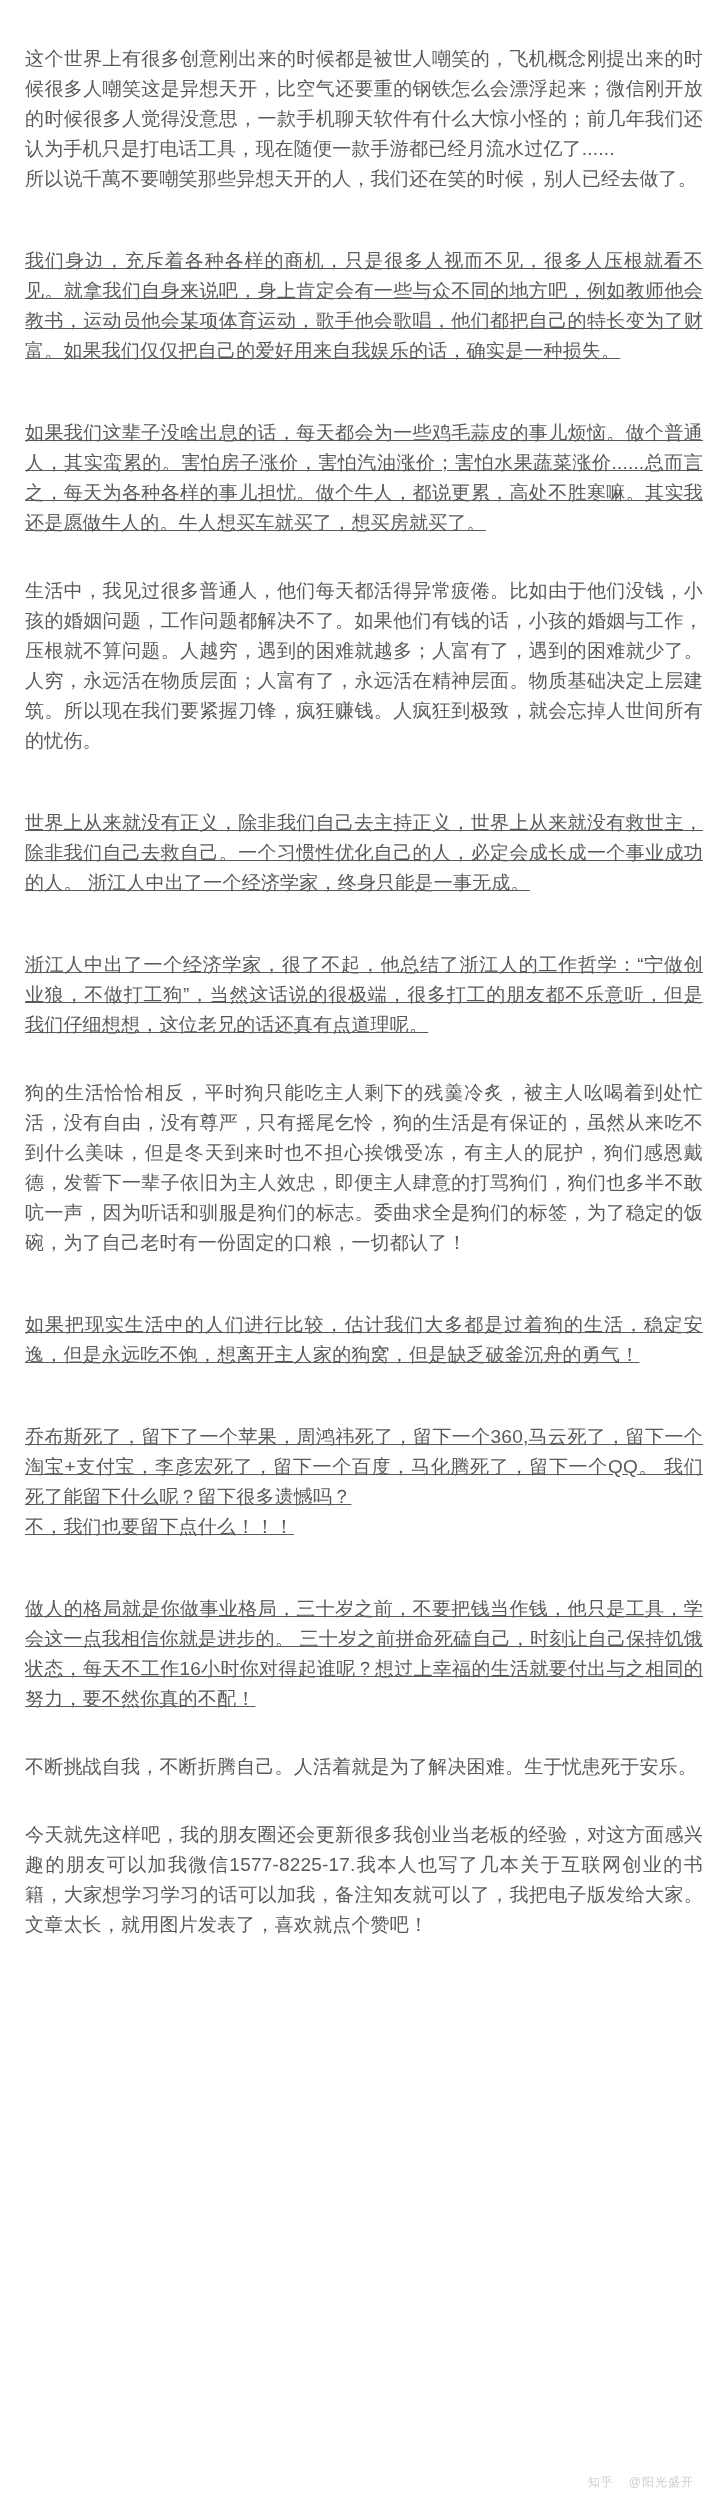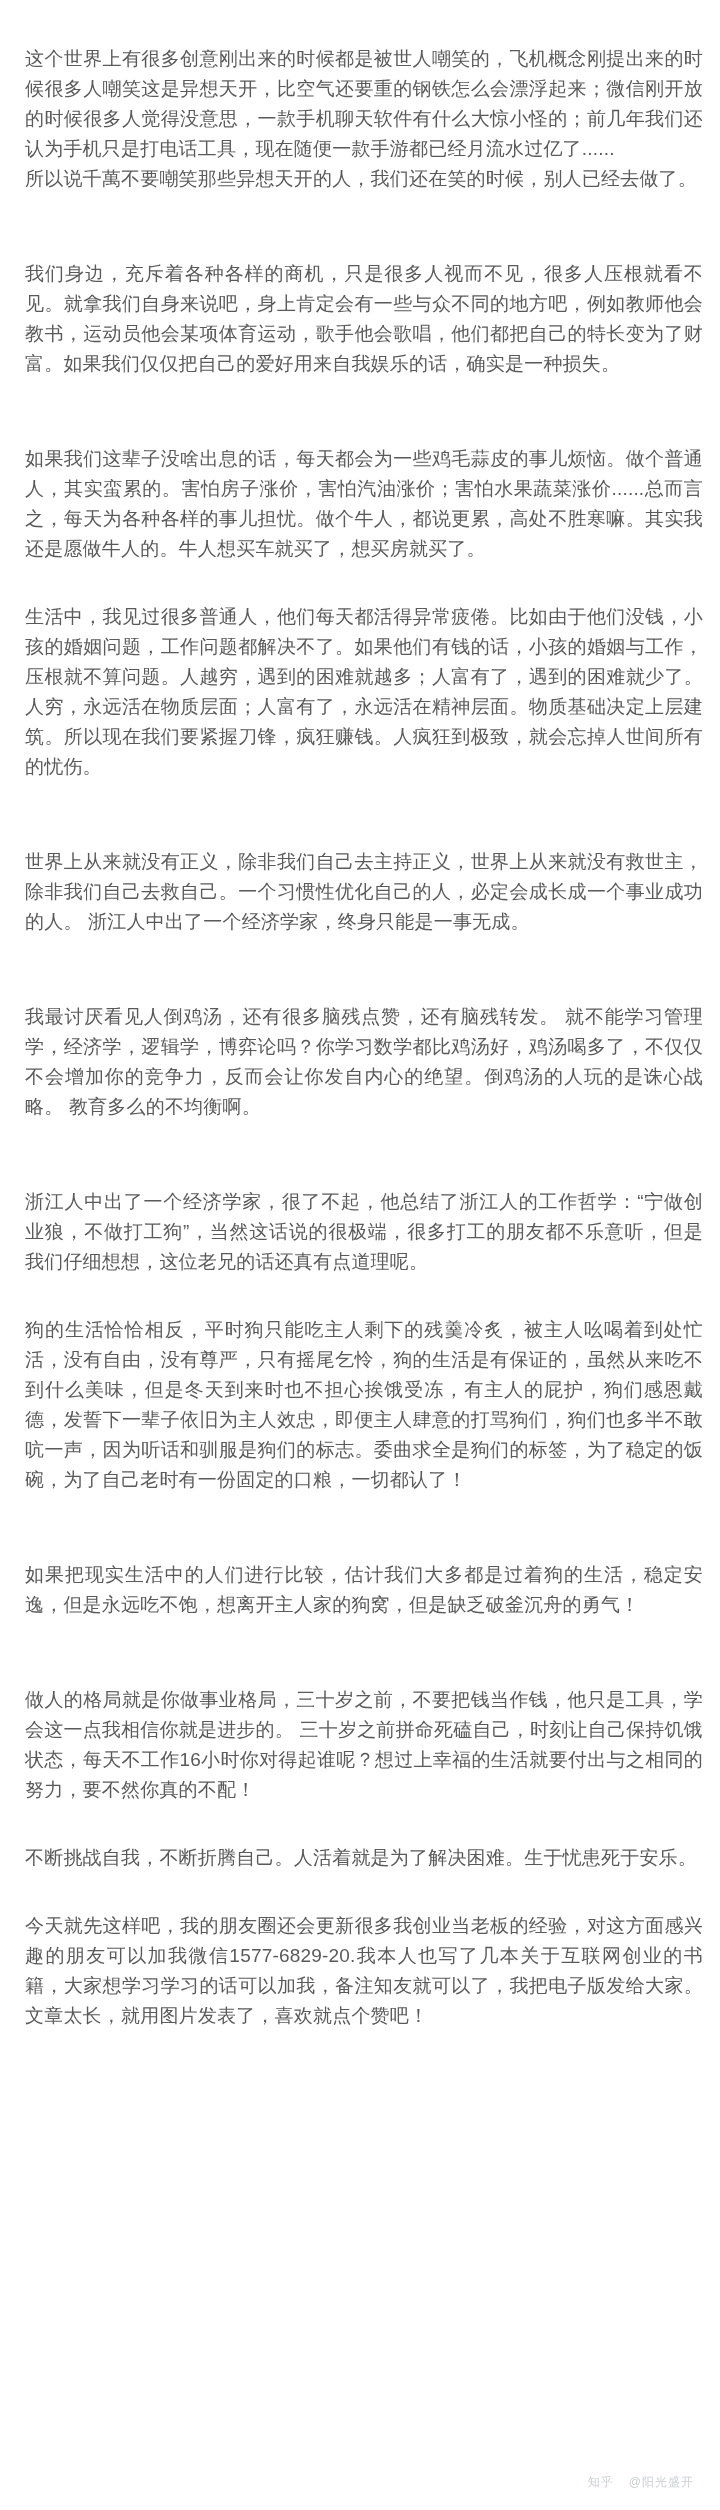--- a/index.html
+++ b/index.html
@@ -22,21 +22,21 @@
     padding: 28px 9px 0 9px;
     font-size: 19px;
     line-height: 30px;
     color: var(--text);
     text-align: justify;
     letter-spacing: 0.2px;
   }
   .para { margin: 0; }
   .gap-0 { margin-top: 0; }
   .gap-1 { margin-top: 30px; }
-  .gap-2 { margin-top: 57px; }
+  .gap-2 { margin-top: 44px; text-decoration: underline; }
   .watermark {
     position: absolute;
     top: 2462px;
     right: 22px;
     font-size: 12px;
     line-height: 24px;
     color: var(--watermark);
     letter-spacing: 1px;
     white-space: nowrap;
   }
@@ -45,24 +45,24 @@
 </head>
 <body>
 
 <div class="page">
   <article class="article" id="article">
       <p class="para gap-0">这个世界上有很多创意刚出来的时候都是被世人嘲笑的，飞机概念刚提出来的时候很多人嘲笑这是异想天开，比空气还要重的钢铁怎么会漂浮起来；微信刚开放的时候很多人觉得没意思，一款手机聊天软件有什么大惊小怪的；前几年我们还认为手机只是打电话工具，现在随便一款手游都已经月流水过亿了......<br>所以说千萬不要嘲笑那些异想天开的人，我们还在笑的时候，别人已经去做了。</p>
       <p class="para gap-2">我们身边，充斥着各种各样的商机，只是很多人视而不见，很多人压根就看不见。就拿我们自身来说吧，身上肯定会有一些与众不同的地方吧，例如教师他会教书，运动员他会某项体育运动，歌手他会歌唱，他们都把自己的特长变为了财富。如果我们仅仅把自己的爱好用来自我娱乐的话，确实是一种损失。</p>
       <p class="para gap-2">如果我们这辈子没啥出息的话，每天都会为一些鸡毛蒜皮的事儿烦恼。做个普通人，其实蛮累的。害怕房子涨价，害怕汽油涨价；害怕水果蔬菜涨价......总而言之，每天为各种各样的事儿担忧。做个牛人，都说更累，高处不胜寒嘛。其实我还是愿做牛人的。牛人想买车就买了，想买房就买了。</p>
       <p class="para gap-1">生活中，我见过很多普通人，他们每天都活得异常疲倦。比如由于他们没钱，小孩的婚姻问题，工作问题都解决不了。如果他们有钱的话，小孩的婚姻与工作，压根就不算问题。人越穷，遇到的困难就越多；人富有了，遇到的困难就少了。人穷，永远活在物质层面；人富有了，永远活在精神层面。物质基础决定上层建筑。所以现在我们要紧握刀锋，疯狂赚钱。人疯狂到极致，就会忘掉人世间所有的忧伤。</p>
       <p class="para gap-2">世界上从来就没有正义，除非我们自己去主持正义，世界上从来就没有救世主，除非我们自己去救自己。一个习惯性优化自己的人，必定会成长成一个事业成功的人。 浙江人中出了一个经济学家，终身只能是一事无成。</p>
-      <p class="para gap-2">我最讨厌看见人倒鸡汤，还有很多脑残点赞，还有脑残转发。 就不能学习管理学，经济学，逻辑学，博弈论吗？你学习数学都比鸡汤好，鸡汤喝多了，不仅仅不会增加你的竞争力，反而会让你发自内心的绝望。倒鸡汤的人玩的是诛心战略。 教育多么的不均衡啊。</p>
       <p class="para gap-2">浙江人中出了一个经济学家，很了不起，他总结了浙江人的工作哲学：“宁做创业狼，不做打工狗”，当然这话说的很极端，很多打工的朋友都不乐意听，但是我们仔细想想，这位老兄的话还真有点道理呢。</p>
       <p class="para gap-1">狗的生活恰恰相反，平时狗只能吃主人剩下的残羹冷炙，被主人吆喝着到处忙活，没有自由，没有尊严，只有摇尾乞怜，狗的生活是有保证的，虽然从来吃不到什么美味，但是冬天到来时也不担心挨饿受冻，有主人的屁护，狗们感恩戴德，发誓下一辈子依旧为主人效忠，即便主人肆意的打骂狗们，狗们也多半不敢吭一声，因为听话和驯服是狗们的标志。委曲求全是狗们的标签，为了稳定的饭碗，为了自己老时有一份固定的口粮，一切都认了！</p>
       <p class="para gap-2">如果把现实生活中的人们进行比较，估计我们大多都是过着狗的生活，稳定安逸，但是永远吃不饱，想离开主人家的狗窝，但是缺乏破釜沉舟的勇气！</p>
+      <p class="para gap-2">乔布斯死了，留下了一个苹果，周鸿祎死了，留下一个360,马云死了，留下一个淘宝+支付宝，李彦宏死了，留下一个百度，马化腾死了，留下一个QQ。 我们死了能留下什么呢？留下很多遗憾吗？<br>不，我们也要留下点什么！！！</p>
       <p class="para gap-2">做人的格局就是你做事业格局，三十岁之前，不要把钱当作钱，他只是工具，学会这一点我相信你就是进步的。 三十岁之前拼命死磕自己，时刻让自己保持饥饿状态，每天不工作16小时你对得起谁呢？想过上幸福的生活就要付出与之相同的努力，要不然你真的不配！</p>
       <p class="para gap-1">不断挑战自我，不断折腾自己。人活着就是为了解决困难。生于忧患死于安乐。</p>
-      <p class="para gap-1">今天就先这样吧，我的朋友圈还会更新很多我创业当老板的经验，对这方面感兴趣的朋友可以加我微信1577-6829-20.我本人也写了几本关于互联网创业的书籍，大家想学习学习的话可以加我，备注知友就可以了，我把电子版发给大家。文章太长，就用图片发表了，喜欢就点个赞吧！</p>
+      <p class="para gap-1">今天就先这样吧，我的朋友圈还会更新很多我创业当老板的经验，对这方面感兴趣的朋友可以加我微信1577-8225-17.我本人也写了几本关于互联网创业的书籍，大家想学习学习的话可以加我，备注知友就可以了，我把电子版发给大家。文章太长，就用图片发表了，喜欢就点个赞吧！</p>
     </article>
   <div class="watermark">
     <span class="site">知乎</span><span class="author">@阳光盛开</span>
   </div>
 </div>
 
 </body></html>

